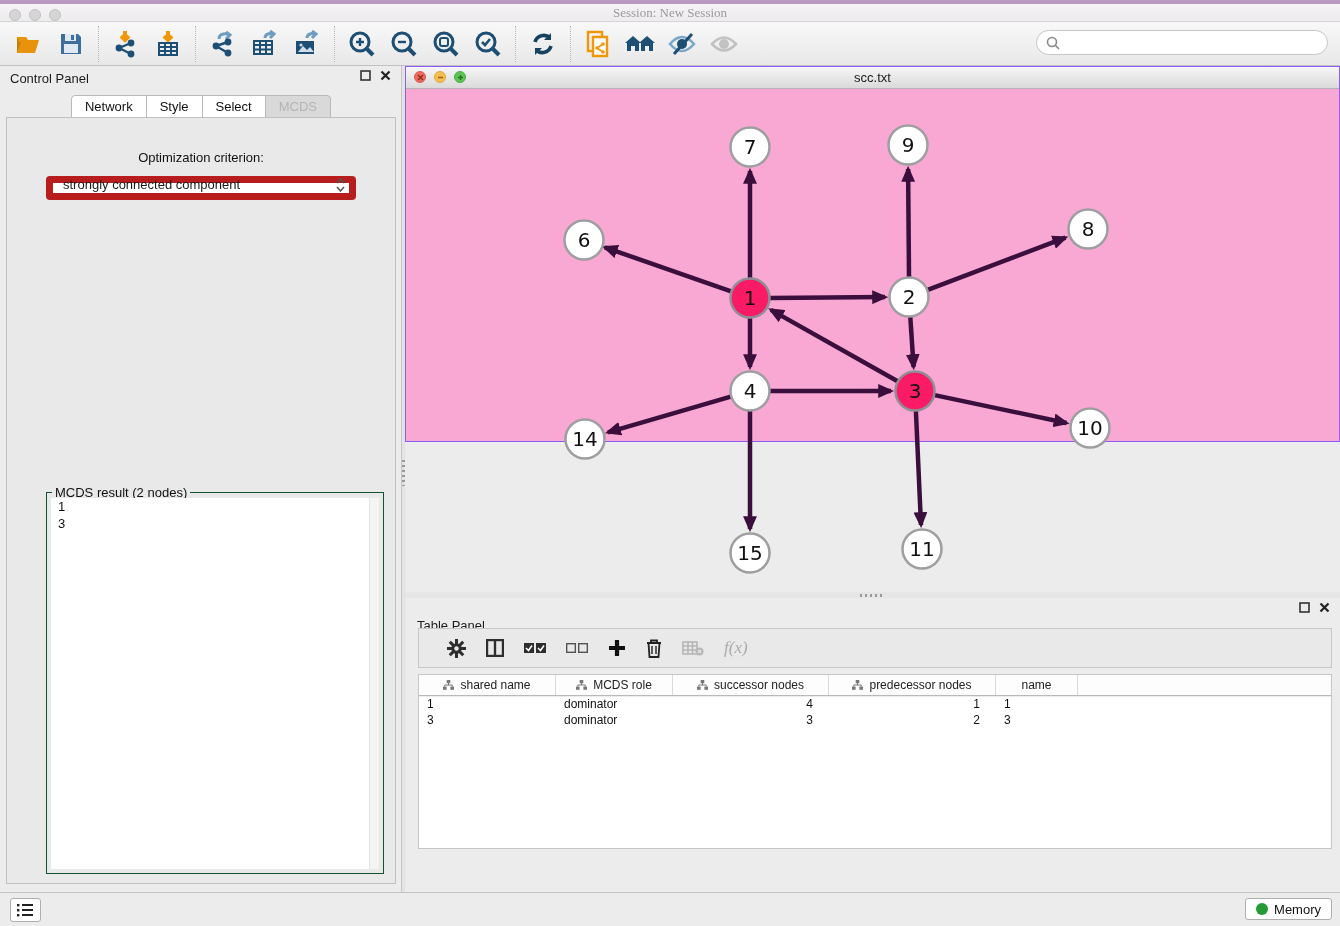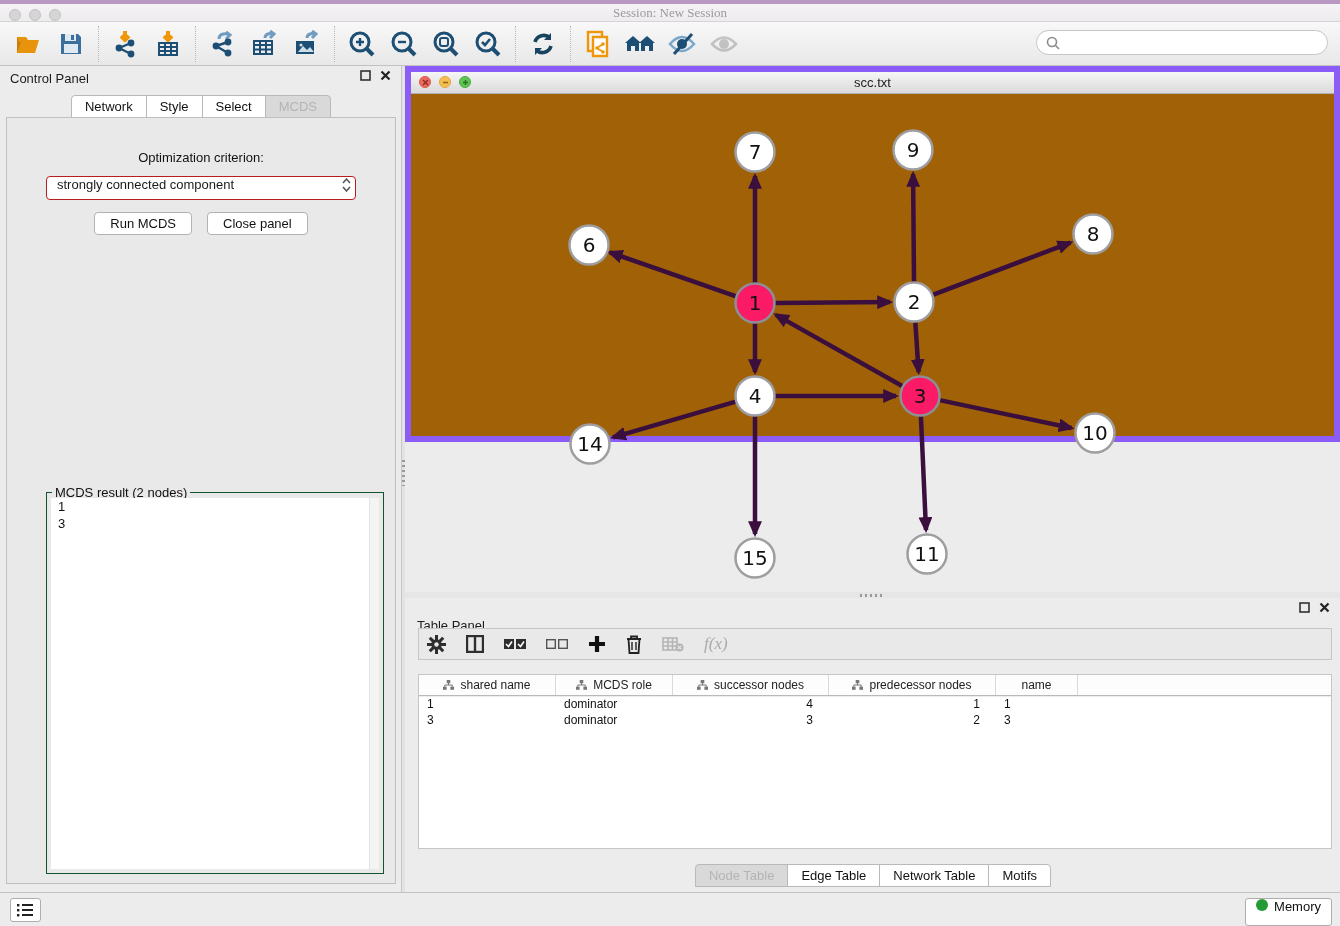--- a/index.html
+++ b/index.html
@@ -32,67 +32,67 @@
   .cp-header { position:absolute; top:5px; left:10px; font-size:13px; color:#1c1c1c; }
   .win-ctrls { position:absolute; top:4px; right:10px; display:flex; gap:9px; align-items:center; }
   .cp-tabs { position:absolute; top:29px; left:0; right:0; display:flex; justify-content:center; }
   .tab { height:23px; line-height:21px; padding:0 13px; font-size:13px; background:#fff; border:1px solid #b9b9b9;
     margin-right:-1px; color:#111; }
   .tab:first-child { border-radius:4px 0 0 0; }
   .tab:last-child { border-radius:0 4px 0 0; }
   .tab.sel { background:#d9d9d9; color:#b4b4b4; }
   .cp-body { position:absolute; top:51px; left:6px; right:5px; bottom:8px; background:#e9e9e9; border:1px solid #c0c0c0; }
   .opt-label { margin-top:32px; text-align:center; font-size:13px; color:#111; }
-  .dropdown { margin:11px auto 0; width:310px; height:24px; background:#fff; border:1px solid #b91c1c; border-radius:4px;
+  .dropdown { margin:11px auto 0; width:310px; height:24px; background:#fff; border:7px solid #b91c1c; border-radius:4px;
     display:flex; align-items:center; padding:0 4px 7px 10px; font-size:13px; }
   .dd-stepper { margin-left:auto; display:flex; flex-direction:column; align-items:center; line-height:6px; color:#555; font-size:9px; }
   .cp-btnrow { display:flex; justify-content:center; gap:15px; margin-top:12px; }
   .btn { height:23px; padding:0 15px; background:#fff; border:1px solid #b2b2b2; border-radius:4px; font-size:13px; color:#111;
     font-family:inherit; }
   .result-fieldset { position:absolute; left:6px; right:11px; top:374px; bottom:9px; border:1px solid #14532d;margin-left:33px; }
   .result-legend { position:absolute; top:-8px; left:5px; background:#e9e9e9; padding:0 3px; font-size:13px; color:#111; }
   .result-area { position:absolute; inset:5px 4px 4px 4px; background:#fff; overflow:hidden; }
   .result-line { font-size:13px; padding:1px 0 1px 7px; color:#111; }
   .result-scroll { position:absolute; top:0; bottom:0; right:0; width:10px; background:#f4f4f4; border-left:1px solid #e2e2e2; }
 
   
-  .network-window { position:absolute; left:405px; top:66px; width:935px; height:376px; background:#a16207; border:6px solid #8b5cf6; }
+  .network-window { position:absolute; left:405px; top:66px; width:935px; height:376px; background:#f9a8d4; border:1px solid #8b5cf6; }
   .nw-titlebar { position:absolute; top:0; left:0; right:0; height:22px; background:linear-gradient(#f6f6f6,#dadada); border-bottom:1px solid #b2b2b2; }
   .nw-titlebar .tl-group { position:absolute; left:8px; top:4px; display:flex; gap:8px; }
   .nw-title { text-align:center; line-height:21px; font-size:13px; color:#1c1c1c; }
   .nw-canvas { position:absolute; top:23px; left:0; right:0; bottom:0; }
   .edge { stroke:#3a0f3d; stroke-width:4.5; }
   .node { fill:#fff; stroke:#9e9ea0; stroke-width:2.5; }
   .node.sel { fill:#fa1a65; stroke:#8e8e96; }
   .nlabel { font-family:"DejaVu Sans",sans-serif; font-size:20px; fill:#111; text-anchor:middle; }
   .hsplitter { position:absolute; left:405px; top:592px; right:0; height:6px; background:#e6e6e6; }
   .hsplitter .grip { position:absolute; left:455px; top:2px; width:22px; height:3px;
     background:repeating-linear-gradient(90deg,#9a9a9a 0 2px, transparent 2px 5px); }
 
   
   .table-panel { position:absolute; left:405px; top:598px; right:0; bottom:34px; background:#ececec; }
   .tp-header { position:absolute; top:20px; left:12px; font-size:13px; color:#1c1c1c; }
-  .tp-toolbar { position:absolute; top:30px; left:13px; right:8px; height:32px; background:#e9e9e9; border:1px solid #c6c6c6;
-    display:flex; align-items:center; padding-left:8px; gap:20px; }
+  .tp-toolbar { position:absolute; top:30px; left:13px; right:8px; height:40px; background:#e9e9e9; border:1px solid #c6c6c6;
+    display:flex; align-items:center; padding-left:28px; gap:20px; }
   .tp-table { position:absolute; top:76px; left:13px; right:8px; bottom:43px; background:#fff; border:1px solid #c6c6c6; overflow:hidden; }
   .thead { display:flex; height:21px; border-bottom:1px solid #b9b9b9; background:#fdfdfd; box-shadow:0 1px 0 #ececec; }
   .th { display:flex; align-items:center; justify-content:center; gap:6px; font-size:12px; color:#222; border-right:1px solid #d9d9d9; }
   .trow { display:flex; height:16px; }
   .td { font-size:12px; color:#111; line-height:16px; white-space:nowrap; }
   .c0 { width:137px; } .c1 { width:117px; } .c2 { width:156px; } .c3 { width:167px; } .c4 { width:82px; }
   .td.c0,.td.c1,.td.c4 { padding-left:8px; } .td.c2,.td.c3 { text-align:right; padding-right:16px; }
   .tp-tabs { position:absolute; bottom:5px; left:0; right:0; display:flex; justify-content:center; }
   .fx { font-family:"Liberation Serif",serif; font-style:italic; font-size:17px; color:#aaa; }
 
   
   .statusbar { position:absolute; bottom:0; left:0; right:0; height:34px; background:#ececec; border-top:1px solid #c2c2c2; }
   .sb-left-btn { position:absolute; left:10px; top:5px; width:31px; height:24px; background:#fff; border:1px solid #aeaeae; border-radius:3px;
     display:flex; align-items:center; justify-content:center; }
-  .memory-btn { position:absolute; right:8px; top:5px; height:28px; background:#fff; border:1px solid #aeaeae; border-radius:3px;
-    display:flex; gap:6px; padding:0 10px; font-size:13px; color:#111; }
+  .memory-btn { position:absolute; right:8px; top:5px; height:22px; background:#fff; border:1px solid #aeaeae; border-radius:3px;
+    display:flex; align-items:center; gap:6px; padding:0 10px; font-size:13px; color:#111; }
   .mem-dot { width:12px; height:12px; border-radius:50%; background:#259b36; }
   .ic { display:block; }
   .dis { opacity:.45; }
 </style>
 </head>
 <body>
 
 <div class="titlebar">
   <div class="tl-group">
     <span class="tl"></span>
@@ -263,24 +263,20 @@
     <div class="dropdown">
       <span>strongly connected component</span>
       <span class="dd-stepper">
         <svg class="ic" width="9" height="6" viewBox="0 0 9 6">
             <path d="M1 5l3.5-4L8 5" fill="none" stroke="#555" stroke-width="1.5"></path>
           </svg>
         <svg class="ic" width="9" height="6" viewBox="0 0 9 6" style="margin-top:2px">
             <path d="M1 1l3.5 4L8 1" fill="none" stroke="#555" stroke-width="1.5"></path>
           </svg>
       </span>
-    </div>
-    <div class="cp-btnrow">
-      <button class="btn">Run MCDS</button>
-      <button class="btn">Close panel</button>
     </div>
     <div class="result-fieldset">
       <div class="result-legend">MCDS result (2 nodes)</div>
       <div class="result-area">
         <div class="result-line">1</div>
         <div class="result-line">3</div>
         <div class="result-scroll"></div>
       </div>
     </div>
   </div>
@@ -511,26 +507,20 @@
       <div class="td c4">1</div>
     </div>
     <div class="trow">
       <div class="td c0">3</div>
       <div class="td c1">dominator</div>
       <div class="td c2">3</div>
       <div class="td c3">2</div>
       <div class="td c4">3</div>
     </div>
   </div>
-  <div class="tp-tabs">
-    <div class="tab sel">Node Table</div>
-    <div class="tab">Edge Table</div>
-    <div class="tab">Network Table</div>
-    <div class="tab">Motifs</div>
-  </div>
 </div>
 
 <div class="statusbar">
   <div class="sb-left-btn">
     <svg class="ic" width="17" height="14" viewBox="0 0 17 14">
         <g stroke="#222" stroke-width="2">
           <path d="M5 2h11M5 7h11M5 12h11"></path>
         </g>
         <g fill="#222">
           <rect x="0" y="1" width="2.4" height="2.4"></rect>

